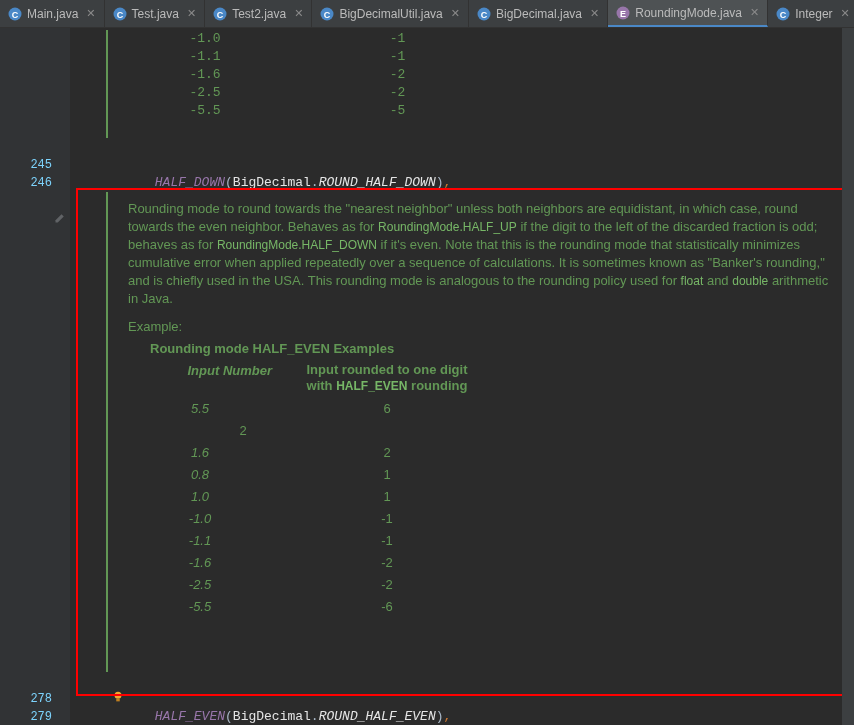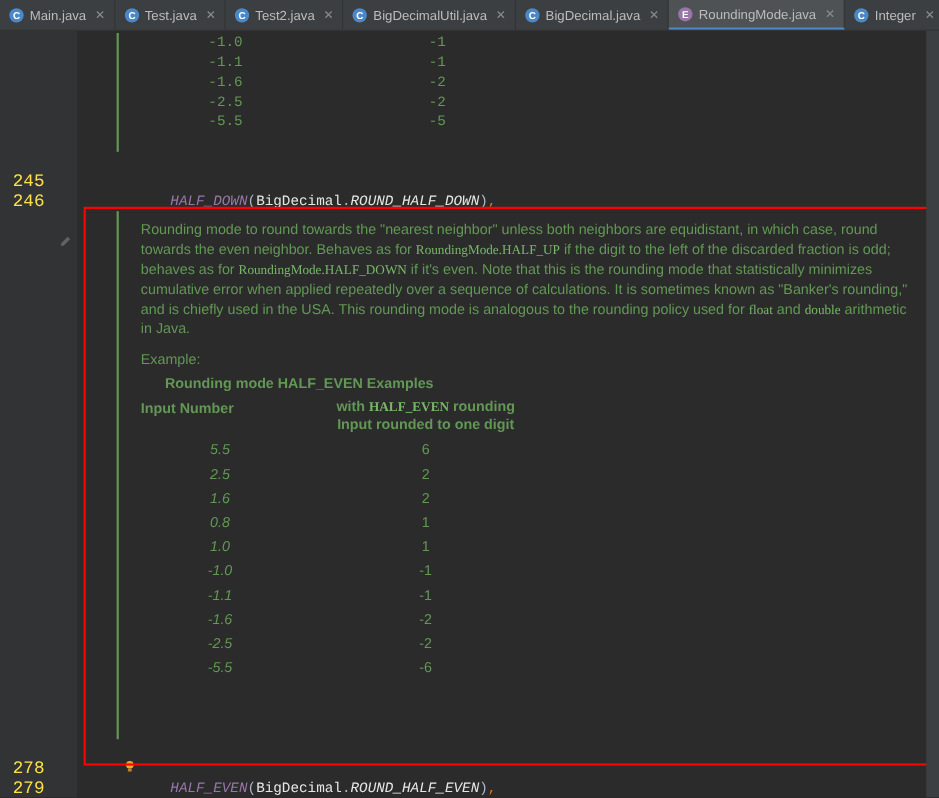--- a/index.html
+++ b/index.html
@@ -38,25 +38,25 @@
 }
 .tab .icon { display: inline-flex; width: 14px; height: 14px; }
 .tab .close { color: #8a8a8a; font-size: 11px; margin-left: 3px; }
 .editor {
   display: flex;
   height: calc(100% - 28px);
 }
 .gutter {
   width: 70px;
   background: #313335;
-  color: #fde047;
-  text-align: center;
+  color: #7dd3fc;
+  text-align: right;
   padding-right: 18px;
   font-family: Consolas, "Courier New", monospace;
-  font-size: 16px;
+  font-size: 12px;
   line-height: 18px;
   padding-top: 2px;
   position: relative;
 }
 .gutter .ln { height: 18px; }
 .gutter .edit-icon {
   position: absolute;
   right: 4px;
   color: #606366;
 }
@@ -106,32 +106,32 @@
 }
 .javadoc {
   padding-left: 14px;
   color: #629755;
   font-family: "Segoe UI", Arial, sans-serif;
   font-size: 13px;
   line-height: 18px;
 }
 .javadoc .desc { padding: 8px 20px 6px 8px; }
 .javadoc .code-inline {
-  font-family: Liberation Serif, serif;
+  font-family: Liberation Sans, sans-serif;
   color: #77b767;
   font-size: 12px;
 }
 .javadoc .example-label { padding-left: 8px; margin-top: 4px; }
 .javadoc .examples-title {
   font-weight: bold;
   padding-left: 30px;
   margin-top: 4px;
 }
 .javadoc .hdr-row { display: flex; font-weight: bold; padding-left: 8px; margin-top: 4px; }
-.javadoc .hdr-row .h1 { width: 144px; text-align: left; }
+.javadoc .hdr-row .h1 { width: 144px; text-align: right; font-style: italic; }
 .javadoc .hdr-row .h2 { width: 230px; text-align: center; line-height: 16px; }
 .javadoc .table2 { margin-top: 4px; padding-left: 8px; }
 .javadoc .table2 .row { display: flex; height: 22px; align-items: center; }
 .javadoc .table2 .c1 { width: 144px; text-align: center; font-style: italic; }
 .javadoc .table2 .c2 { width: 230px; text-align: center; }
 .bulb {
   position: absolute;
   left: 10px;
   color: #f0a732;
   font-size: 14px;
@@ -278,31 +278,30 @@
       <div class="green-bar"></div>
       <div class="javadoc">
         <div class="desc">
           <span>Rounding mode to round towards the "nearest neighbor" unless both neighbors are equidistant, in which case, round towards the even neighbor. Behaves as for </span><span class="code-inline">RoundingMode.HALF_UP</span><span> if the digit to the left of the discarded fraction is odd; behaves as for </span><span class="code-inline">RoundingMode.HALF_DOWN</span><span> if it's even. Note that this is the rounding mode that statistically minimizes cumulative error when applied repeatedly over a sequence of calculations. It is sometimes known as "Banker's rounding," and is chiefly used in the USA. This rounding mode is analogous to the rounding policy used for </span><span class="code-inline">float</span><span> and </span><span class="code-inline">double</span><span> arithmetic in Java.</span>
         </div>
         <div class="example-label">Example:</div>
         <div class="examples-title">Rounding mode HALF_EVEN Examples</div>
         <div class="hdr-row">
           <div class="h1">Input Number</div>
           <div class="h2">
+            <div>Input rounded to one digit</div>
             <div><span>with </span><span class="code-inline" style="font-weight:bold">HALF_EVEN</span><span> rounding</span></div>
-            <div>Input rounded to one digit</div>
           </div>
         </div>
         <div class="table2" id="table2">
             <div class="row">
               <div class="c1">5.5</div>
               <div class="c2">6</div>
             </div>
             <div class="row">
-              <div class="c1">2.5</div>
               <div class="c2">2</div>
             </div>
             <div class="row">
               <div class="c1">1.6</div>
               <div class="c2">2</div>
             </div>
             <div class="row">
               <div class="c1">0.8</div>
               <div class="c2">1</div>
             </div>

